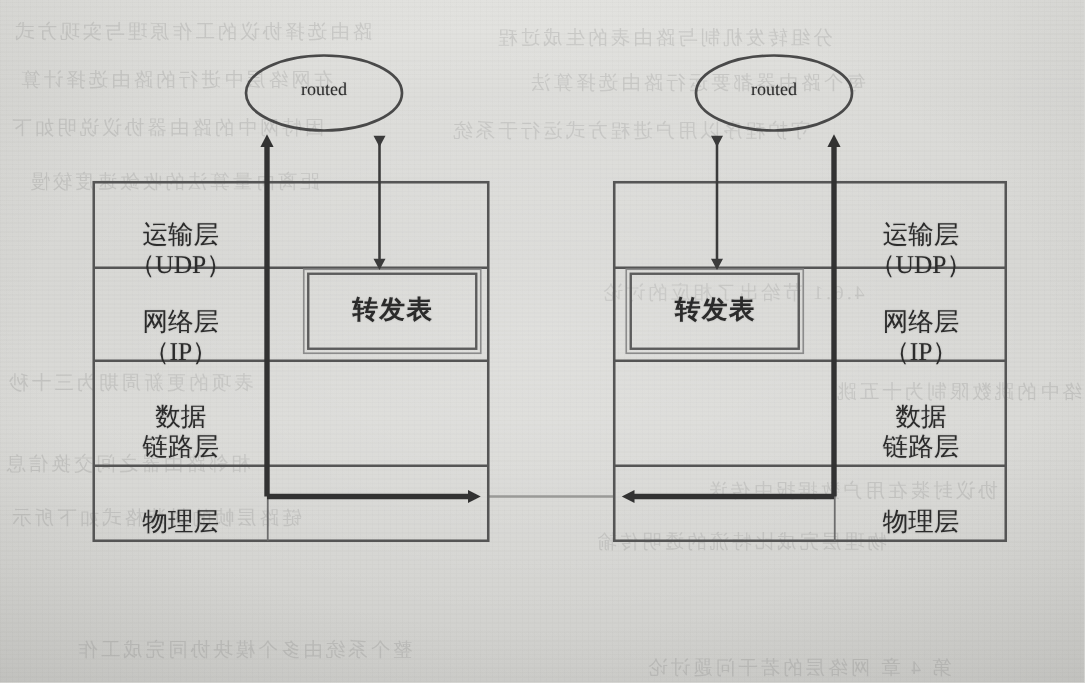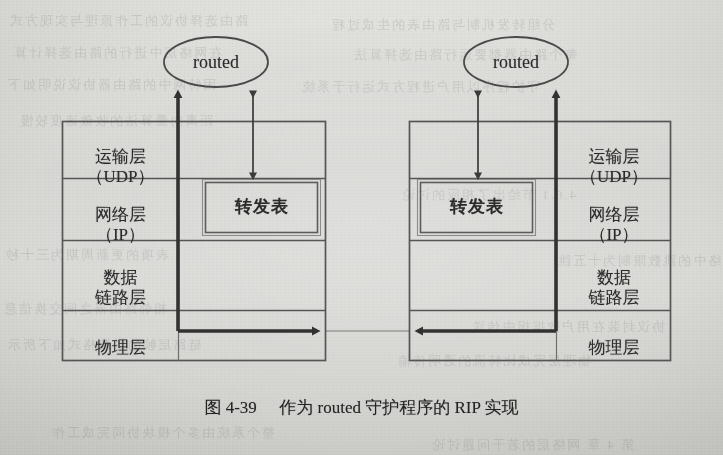--- a/index.html
+++ b/index.html
@@ -41,21 +41,21 @@
     position:absolute;
     color:#2b2b2b;
     font-family:"Liberation Serif","DejaVu Serif",serif;
     text-align:center;
     line-height:1.18;
     white-space:nowrap;
     text-shadow:0 0 1px rgba(60,60,60,.35);
   }
   .layer-lbl{font-size:17px;margin-top:16px;}
   .ft-lbl{font-size:17px;font-weight:bold;letter-spacing:1px;}
-  .oval-lbl{font-size:18px;font-family:"Liberation Serif","DejaVu Serif",serif;}
+  .oval-lbl{font-size:12px;font-family:"Liberation Serif","DejaVu Serif",serif;}
   .caption{
     position:absolute;left:0;width:723px;text-align:center;
     font-size:17px;color:#232323;
     text-shadow:0 0 1px rgba(60,60,60,.3);
   }
   .caption .gap{display:inline-block;width:14px;}
   .blur{filter:blur(.25px);}
 </style>
 </head>
 <body>
@@ -178,19 +178,14 @@
   <div class="lbl layer-lbl blur" style="left:557px;top:252px;width:114px;">
     <div>数据</div>
     <div>链路层</div>
   </div>
   <div class="lbl layer-lbl blur" style="left:557px;top:322px;width:114px;">
     <div>物理层</div>
   </div>
 
   <div class="lbl ft-lbl blur" style="left:421px;top:197px;width:112px;">转发表</div>
 
-  <div class="caption blur" style="top:396px;">
-    <span>图 4-39</span>
-    <span class="gap"></span>
-    <span>作为 routed 守护程序的 RIP 实现</span>
-  </div>
 
 </div>
 
 </body></html>

